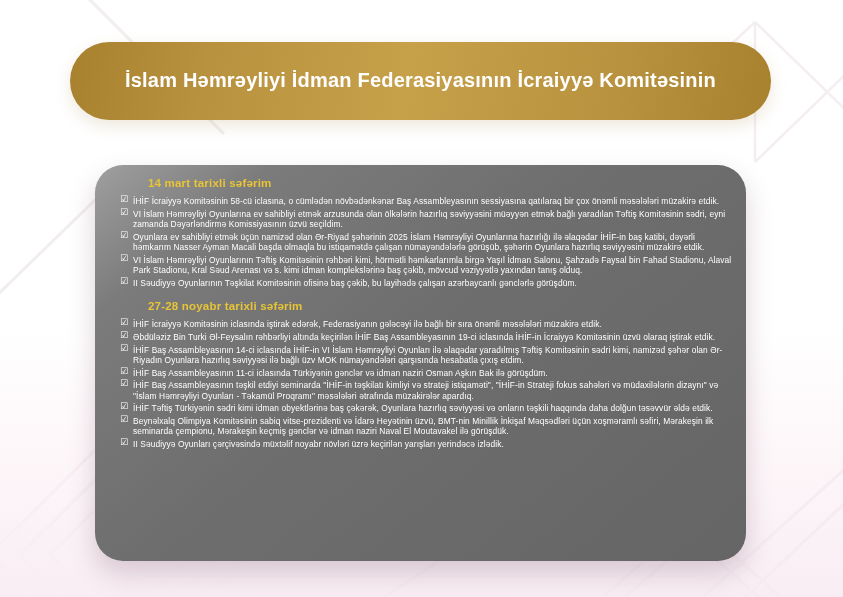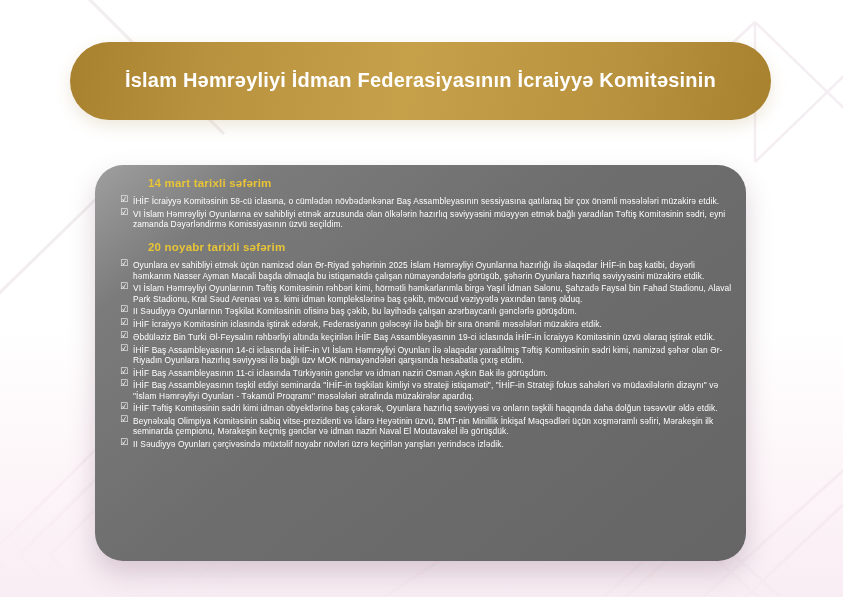--- a/index.html
+++ b/index.html
@@ -95,40 +95,40 @@
   </li>
 
   <li class="bullet-item">
     <span class="check-icon">☑</span>
     <span class="bullet-text">VI İslam Həmrəyliyi Oyunlarına ev sahibliyi etmək arzusunda olan ölkələrin hazırlıq səviyyəsini müəyyən etmək bağlı yaradılan Təftiş Komitəsinin sədri, eyni zamanda Dəyərləndirmə Komissiyasının üzvü seçildim.</span>
   </li>
 </ul>
   </div>
 
   <div class="section">
-    <div class="section-heading">20 noyabr tarixli səfərim</div>
     <ul class="bullet-list">
   <li class="bullet-item">
     <span class="check-icon">☑</span>
     <span class="bullet-text">Oyunlara ev sahibliyi etmək üçün namizəd olan Ər-Riyad şəhərinin 2025 İslam Həmrəyliyi Oyunlarına hazırlığı ilə əlaqədar İHİF-in baş katibi, dəyərli həmkarım Nasser Ayman Macali başda olmaqla bu istiqamətdə çalışan nümayəndələrlə görüşüb, şəhərin Oyunlara hazırlıq səviyyəsini müzakirə etdik.</span>
   </li>
 
   <li class="bullet-item">
     <span class="check-icon">☑</span>
     <span class="bullet-text">VI İslam Həmrəyliyi Oyunlarının Təftiş Komitəsinin rəhbəri kimi, hörmətli həmkarlarımla birgə Yaşıl İdman Salonu, Şahzadə Faysal bin Fahad Stadionu, Alaval Park Stadionu, Kral Səud Arenası və s. kimi idman komplekslərinə baş çəkib, mövcud vəziyyətlə yaxından tanış olduq.</span>
   </li>
 
   <li class="bullet-item">
     <span class="check-icon">☑</span>
     <span class="bullet-text">II Səudiyyə Oyunlarının Təşkilat Komitəsinin ofisinə baş çəkib, bu layihədə çalışan azərbaycanlı gənclərlə görüşdüm.</span>
   </li>
 </ul>
   </div>
 
   <div class="section">
+    <div class="section-heading">27-28 noyabr tarixli səfərim</div>
     <ul class="bullet-list">
   <li class="bullet-item">
     <span class="check-icon">☑</span>
     <span class="bullet-text">İHİF İcraiyyə Komitəsinin iclasında iştirak edərək, Federasiyanın gələcəyi ilə bağlı bir sıra önəmli məsələləri müzakirə etdik.</span>
   </li>
 
   <li class="bullet-item">
     <span class="check-icon">☑</span>
     <span class="bullet-text">Əbdüləziz Bin Turki Əl-Feysalın rəhbərliyi altında keçirilən İHİF Baş Assambleyasının 19-ci iclasında İHİF-in İcraiyyə Komitəsinin üzvü olaraq iştirak etdik.</span>
   </li>
@@ -143,21 +143,21 @@
     <span class="bullet-text">İHİF Baş Assambleyasının 11-ci iclasında Türkiyənin gənclər və idman naziri Osman Aşkın Bak ilə görüşdüm.</span>
   </li>
 
   <li class="bullet-item">
     <span class="check-icon">☑</span>
     <span class="bullet-text">İHİF Baş Assambleyasının təşkil etdiyi seminarda "İHİF-in təşkilatı kimliyi və strateji istiqaməti", "İHİF-in Strateji fokus sahələri və müdaxilələrin dizaynı" və "İslam Həmrəyliyi Oyunları - Təkamül Proqramı" məsələləri ətrafında müzakirələr apardıq.</span>
   </li>
 
   <li class="bullet-item">
     <span class="check-icon">☑</span>
-    <span class="bullet-text">İHİF Təftiş Komitəsinin sədri kimi idman obyektlərinə baş çəkərək, Oyunlara hazırlıq səviyyəsi və onların təşkili haqqında daha dolğun təsəvvür əldə etdik.</span>
+    <span class="bullet-text">İHİF Təftiş Türkiyənin sədri kimi idman obyektlərinə baş çəkərək, Oyunlara hazırlıq səviyyəsi və onların təşkili haqqında daha dolğun təsəvvür əldə etdik.</span>
   </li>
 
   <li class="bullet-item">
     <span class="check-icon">☑</span>
     <span class="bullet-text">Beynəlxalq Olimpiya Komitəsinin sabiq vitse-prezidenti və İdarə Heyətinin üzvü, BMT-nin Minillik İnkişaf Məqsədləri üçün xoşməramlı səfiri, Mərakeşin ilk seminarda çempionu, Mərakeşin keçmiş gənclər və idman naziri Naval El Moutavakel ilə görüşdük.</span>
   </li>
 
   <li class="bullet-item">
     <span class="check-icon">☑</span>
     <span class="bullet-text">II Səudiyyə Oyunları çərçivəsində müxtəlif noyabr növləri üzrə keçirilən yarışları yerindəcə izlədik.</span>

